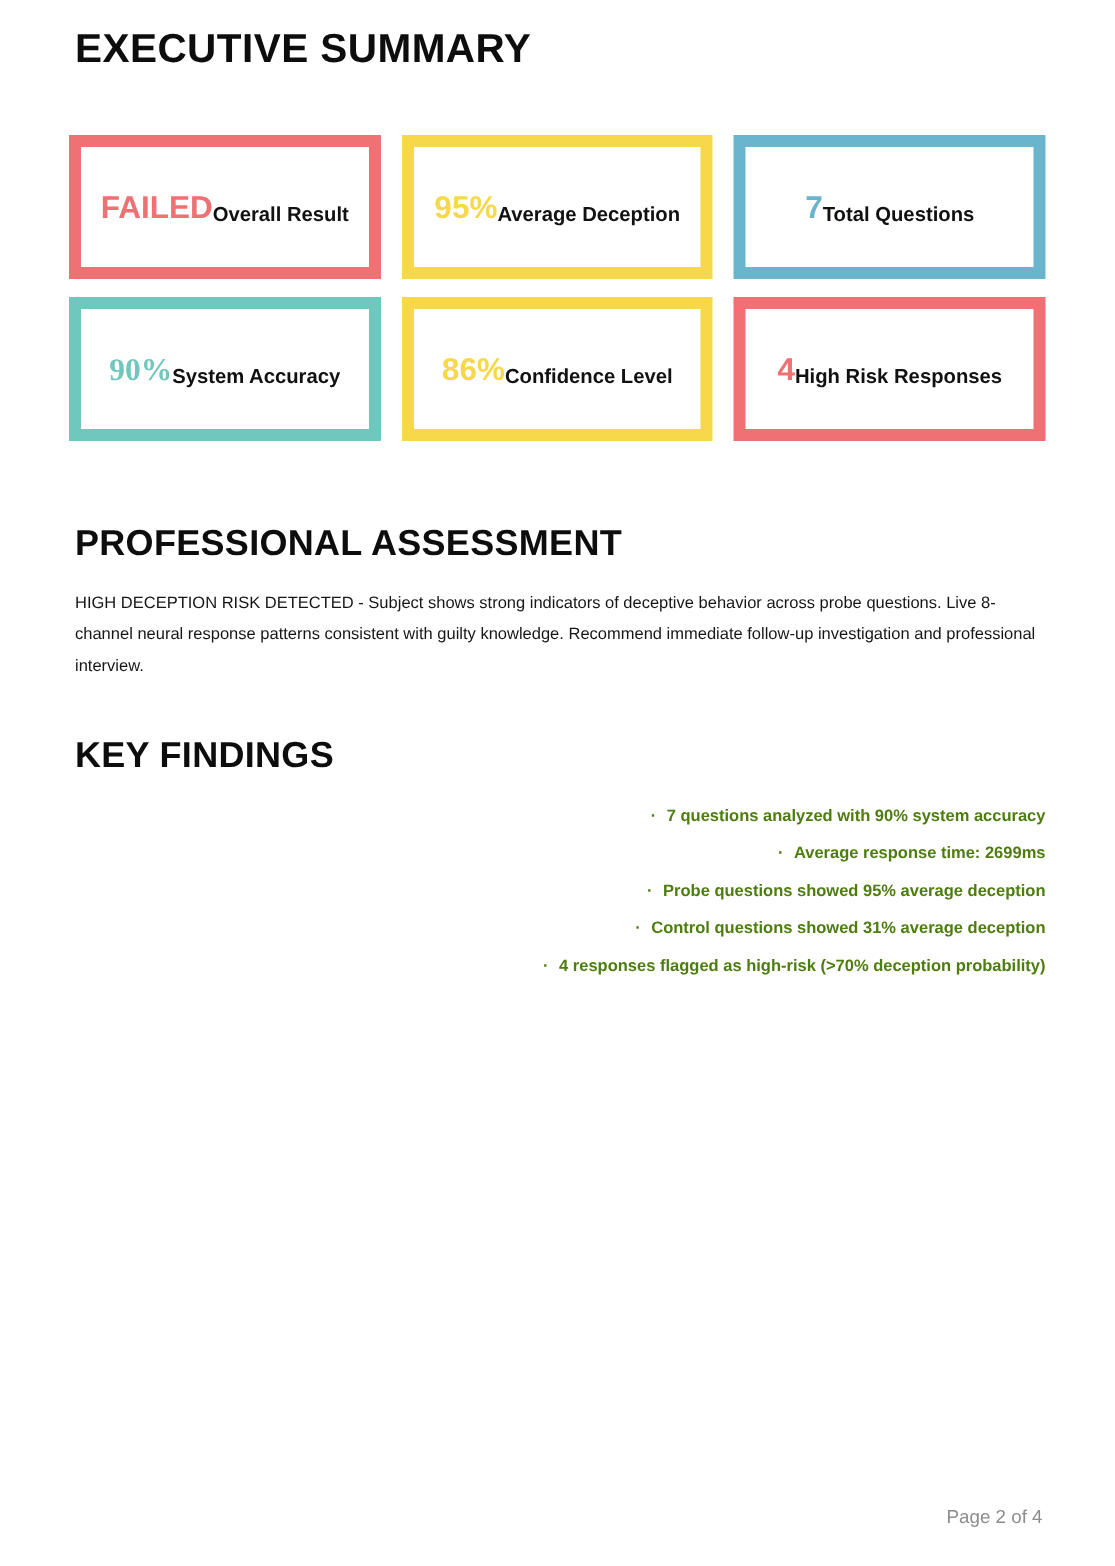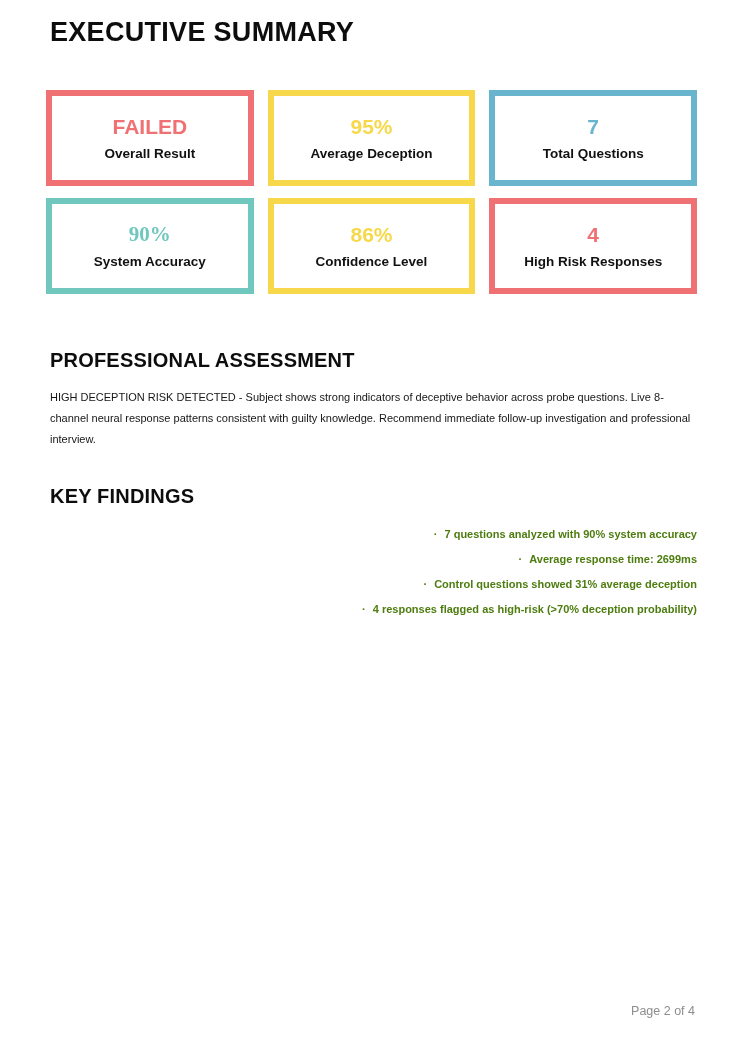--- a/index.html
+++ b/index.html
@@ -28,45 +28,44 @@
 
   .cards {
     display: grid;
     grid-template-columns: repeat(3, 1fr);
     gap: 12px 14px;
     margin-top: 42px;
   }
   .stat-card {
     box-sizing: border-box;
     height: 96px;
-    border: 6px solid #f97316;
+    border: 8px solid #f97316;
     background: #ffffff;
     display: flex;
-    flex-direction: column;
     align-items: center;
     justify-content: center;
     text-align: center;
   }
   .stat-value {
     font-size: 21px;
     font-weight: bold;
     line-height: 1;
   }
   .stat-label {
     margin-top: 10px;
     font-size: 13.5px;
     font-weight: bold;
     color: #111111;
     line-height: 1;
   }
 
   .section-heading {
     margin: 0;
     padding-left: 4px;
-    font-size: 20px;
+    font-size: 24px;
     font-weight: bold;
     color: #0d0d0d;
     letter-spacing: 0.2px;
   }
   .assessment-heading { margin-top: 55px; }
   .assessment-body {
     margin: 15px 0 0;
     padding-left: 4px;
     font-size: 11px;
     line-height: 1.92;
@@ -142,20 +141,23 @@
 
     <h2 class="section-heading findings-heading">KEY FINDINGS</h2>
     <ul class="findings-list">
       <li>
         <span class="bullet-glyph">·</span><span>7 questions analyzed with 90% system accuracy</span>
       </li>
       <li>
         <span class="bullet-glyph">·</span><span>Average response time: 2699ms</span>
       </li>
       <li>
+        <span class="bullet-glyph">·</span><span>Probe questions showed 95% average deception</span>
+      </li>
+      <li>
         <span class="bullet-glyph">·</span><span>Control questions showed 31% average deception</span>
       </li>
       <li>
         <span class="bullet-glyph">·</span><span>4 responses flagged as high-risk (&gt;70% deception probability)</span>
       </li>
     </ul>
 
   </div>
 
   <div class="page-footer">Page 2 of 4</div>

